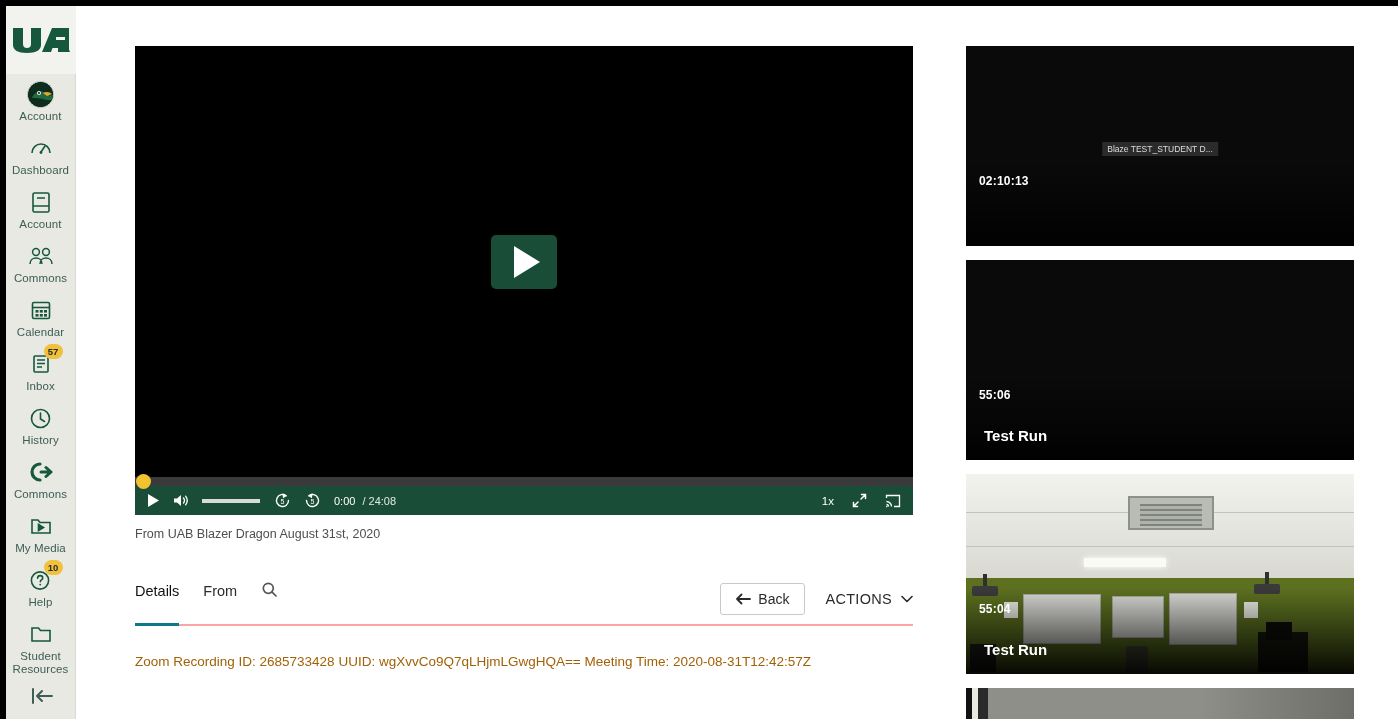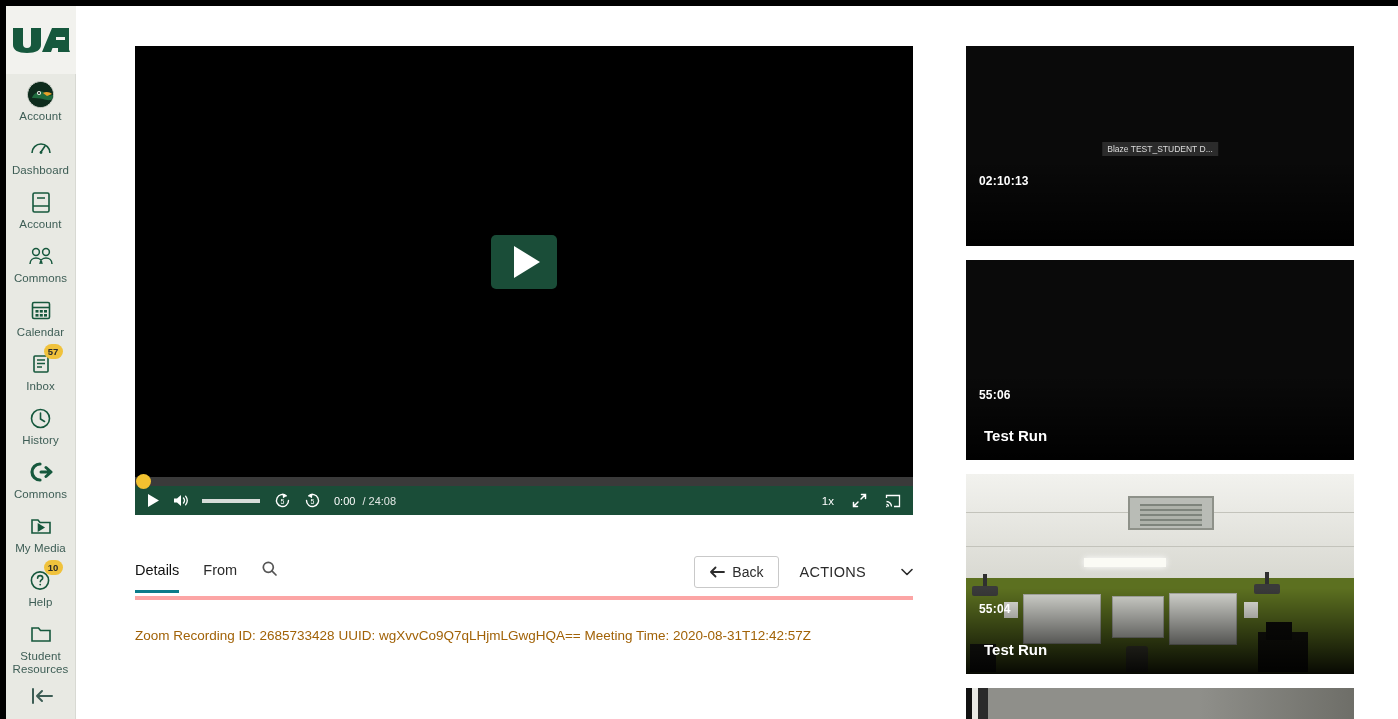--- a/index.html
+++ b/index.html
@@ -185,22 +185,22 @@
   .comment-count svg { margin-right: 5px; }
   .vid-meta {
     margin-top: 12px;
     font-size: 12.5px;
     color: #4e4e4e;
   }
 
   
   .tab-bar {
     margin-top: 40px;
-    display: flex; align-items: center;
-    border-bottom: 4px solid #fca5a5;
+    display: flex; 
+    border-bottom: 2px solid #fca5a5;
     height: 45px;
   }
   .tab {
     font-size: 14.5px;
     color: #2b2b2b;
     padding: 0 0 12px 0;
     margin-right: 24px;
     cursor: pointer;
     border-bottom: 3px solid transparent;
     position: relative; top: 2px;
@@ -219,21 +219,20 @@
     cursor: pointer;
   }
   .back-btn svg { margin-right: 7px; }
   .actions-btn {
     display: flex; align-items: center;
     margin-left: 20px;
     font-size: 14.5px;
     color: #2b2b2b;
     cursor: pointer;
     letter-spacing: .3px;
-    gap: 26px;
   }
   .actions-btn .chev { margin-left: 9px; }
   .zoom-info {
     margin-top: 28px;
     font-size: 13.5px;
     color: #a16207;
   }
 
   
   .rail {
@@ -510,20 +509,21 @@
               <svg width="16" height="14" viewBox="0 0 16 14" fill="none" stroke="#fff" stroke-width="1.3">
                 <path d="M1.5 4V1.5h13v11H9"></path>
                 <path d="M1.5 7.5a5 5 0 0 1 5 5M1.5 10.5a2 2 0 0 1 2 2"></path>
                 <circle cx="1.8" cy="12.6" r=".8" fill="#fff" stroke="none"></circle>
               </svg>
             </span>
           </span>
         </div>
       </div>
 
+      <div class="vid-meta">From UAB Blazer Dragon August 31st, 2020</div>
 
       <div class="tab-bar">
         <span class="tab active">Details</span>
         <span class="tab">From</span>
         <span class="tab-search">
           <svg width="17" height="17" viewBox="0 0 17 17" fill="none" stroke="#555" stroke-width="1.7">
             <circle cx="7.3" cy="7.3" r="5"></circle>
             <path d="M11.1 11.1L15 15" stroke-linecap="round"></path>
           </svg>
         </span>

